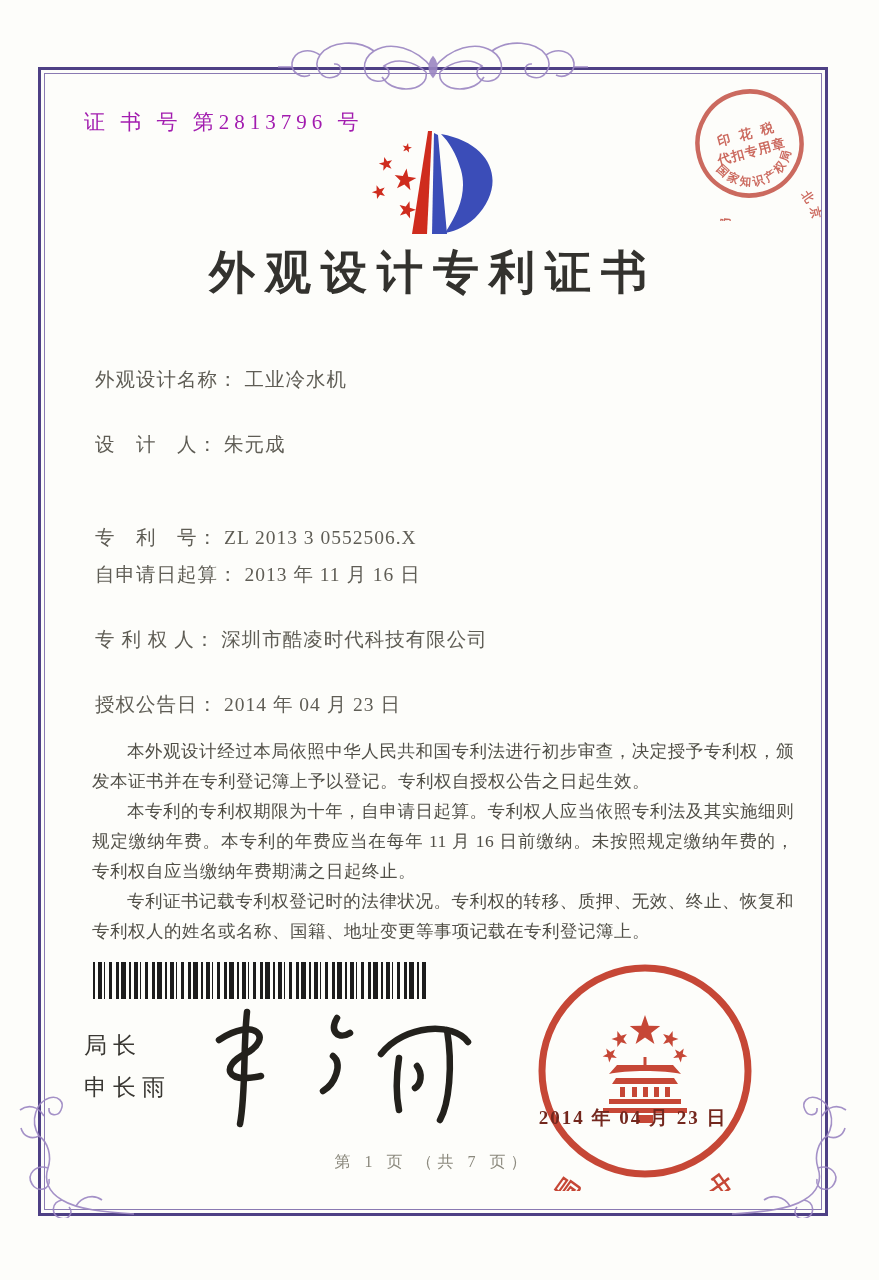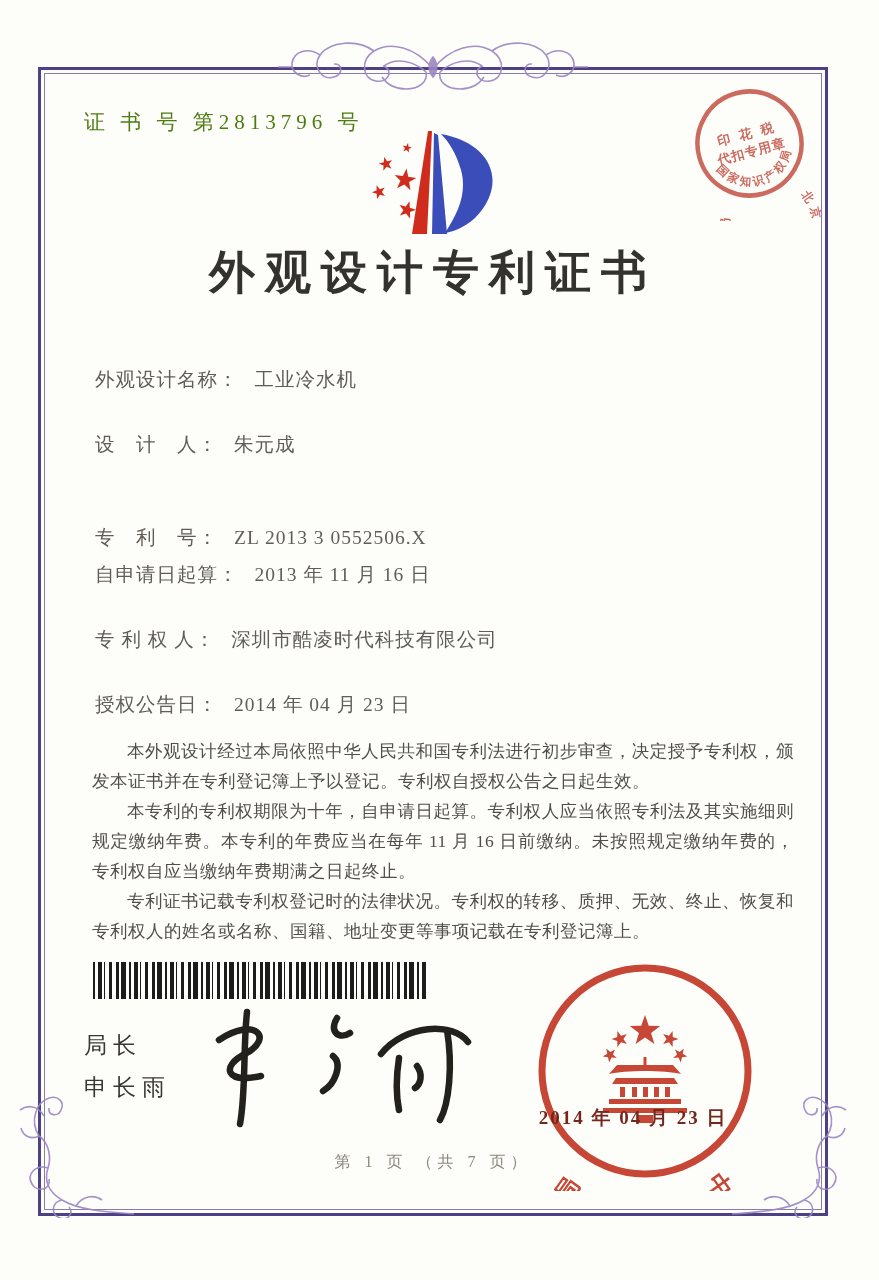--- a/index.html
+++ b/index.html
@@ -15,28 +15,28 @@
     position:absolute;left:38px;top:67px;width:790px;height:1149px;
     border:3px solid #4e4085;box-sizing:border-box;
   }
   .frame-inner{
     position:absolute;left:3px;top:3px;right:3px;bottom:3px;
     border:1px solid #8a7ab2;
   }
 
   .cert-no{
     left:84px;top:108px;font-size:21px;letter-spacing:5px;
-    color:#4d7c0f;white-space:nowrap;
+    color:#a21caf;white-space:nowrap;
   }
   .title{
     left:38px;top:242px;width:790px;text-align:center;
     font-size:46px;font-weight:bold;letter-spacing:10px;color:#33322e;
   }
   .field{left:95px;height:30px;font-size:19.5px;color:#5f5d55;letter-spacing:1px;white-space:nowrap;}
-  .field .lab{margin-right:16px;}
+  .field .lab{margin-right:6px;}
   .paras{
     left:92px;top:736px;width:702px;font-size:17.5px;line-height:30px;
     color:#514f47;text-align:justify;letter-spacing:0.5px;
   }
   .paras p{margin:0;text-indent:2em;}
   .barcode{
     left:93px;top:962px;width:333px;height:37px;
     background:repeating-linear-gradient(90deg,
       #1c1c1c 0 2px,#fdfdfa 2px 5px,#1c1c1c 5px 9px,#fdfdfa 9px 11px,
       #1c1c1c 11px 12px,#fdfdfa 12px 16px,#1c1c1c 16px 19px,#fdfdfa 19px 23px,

